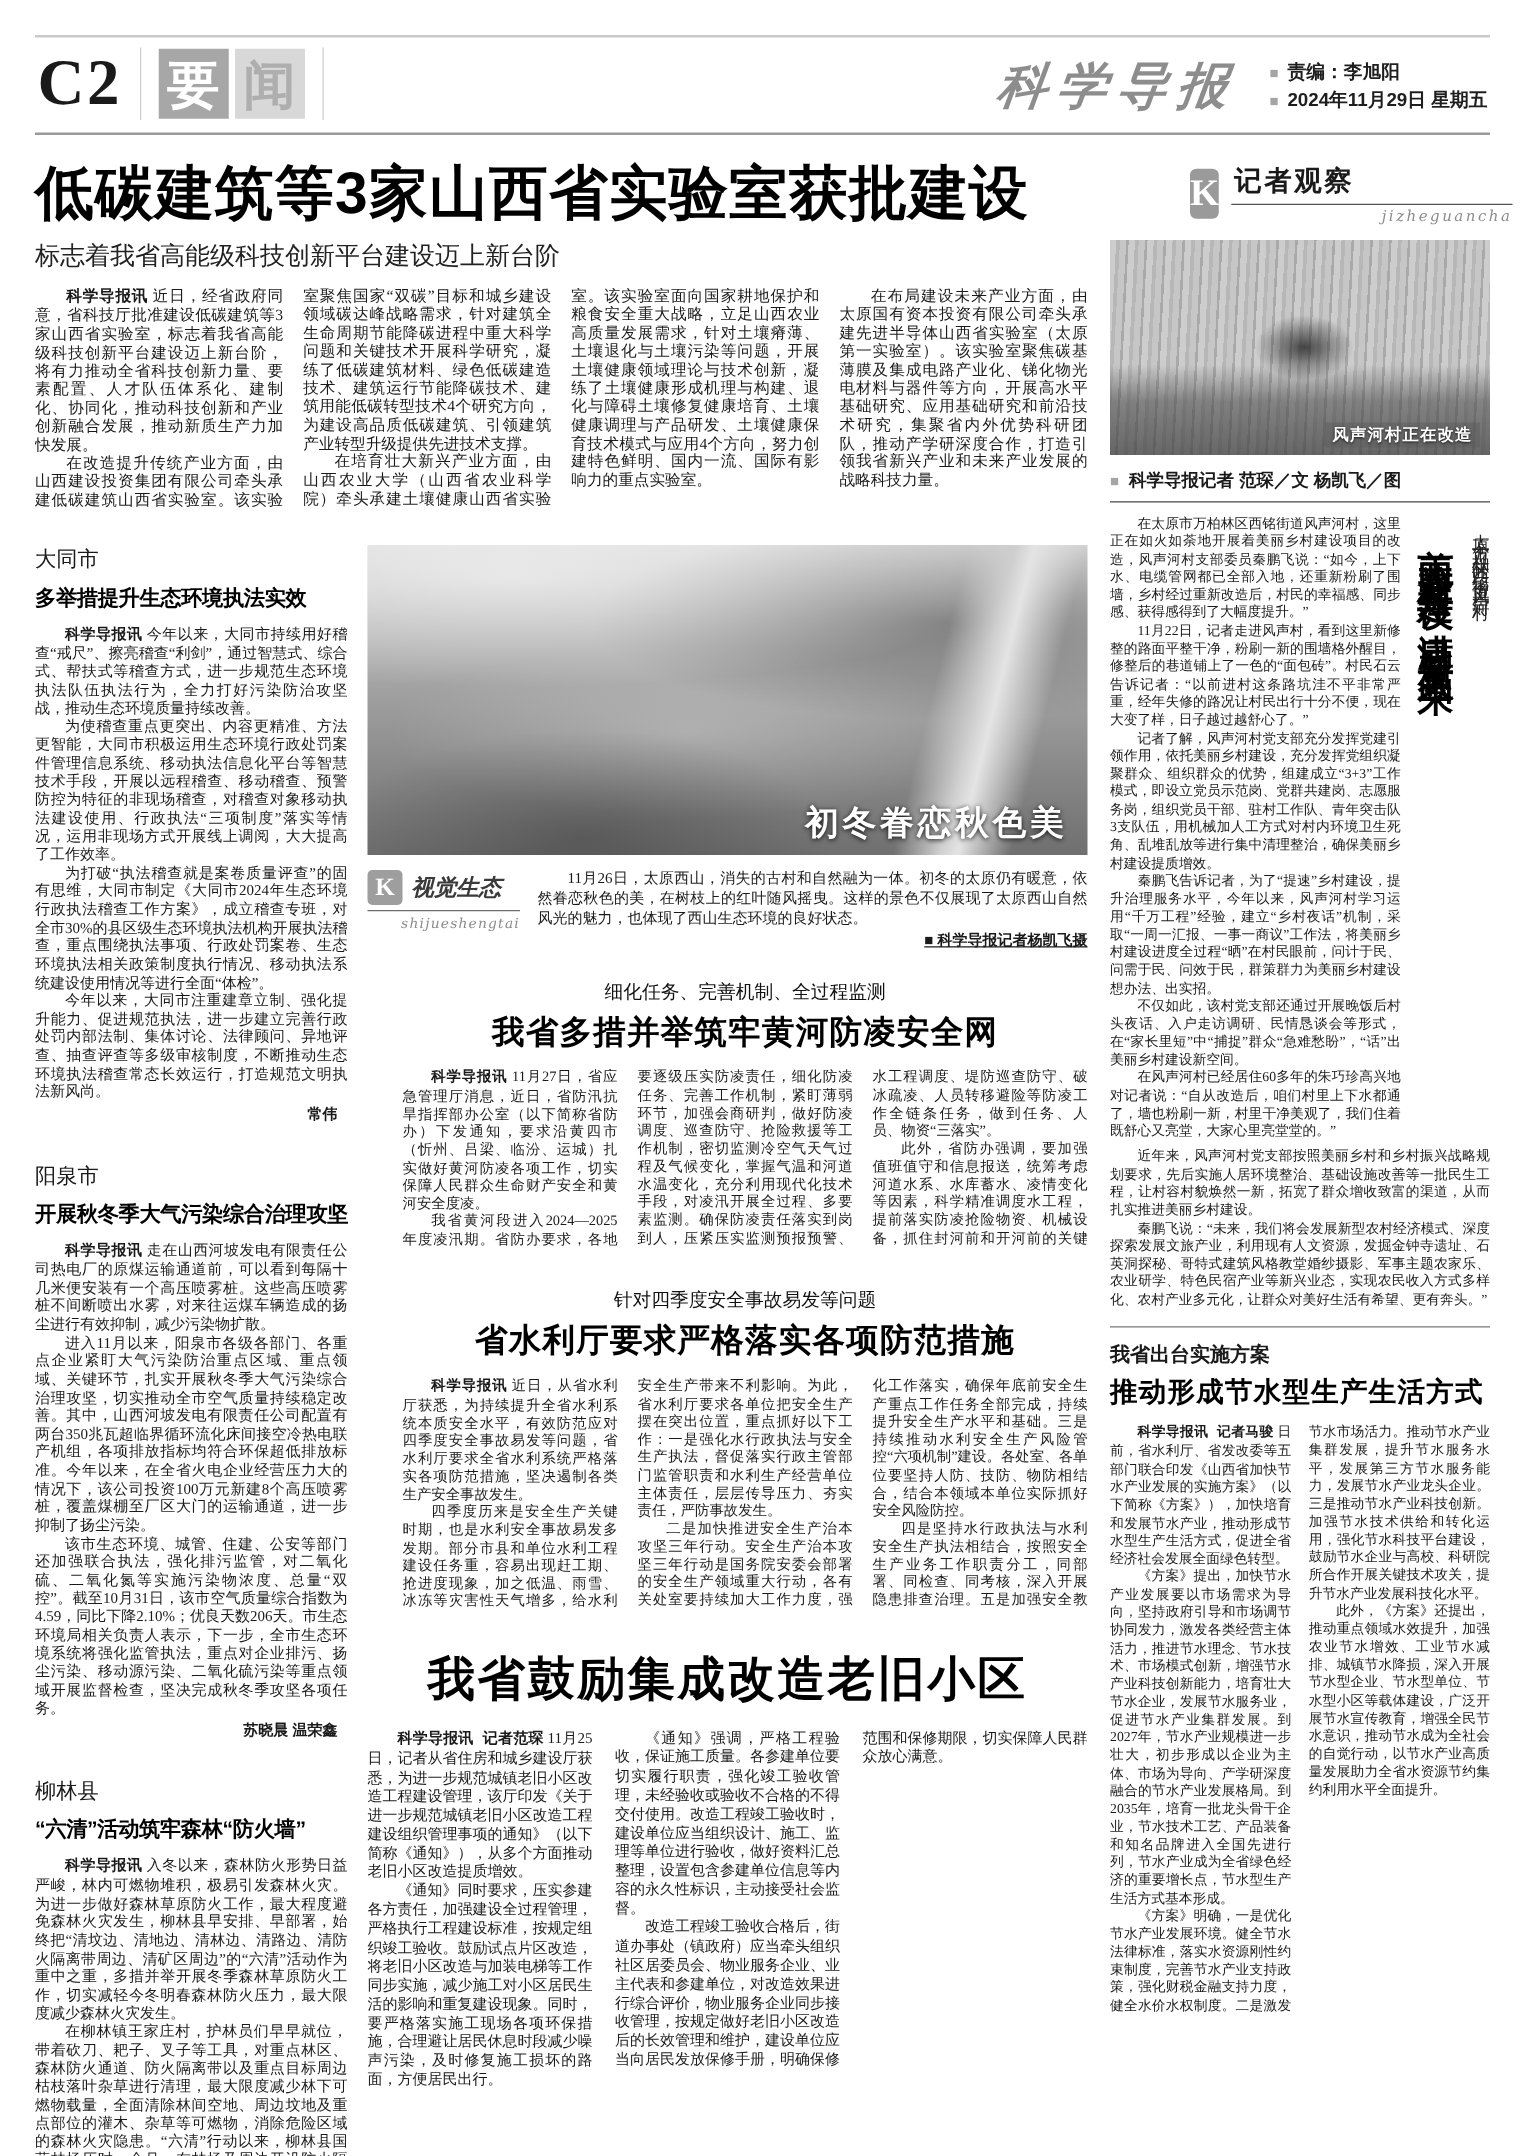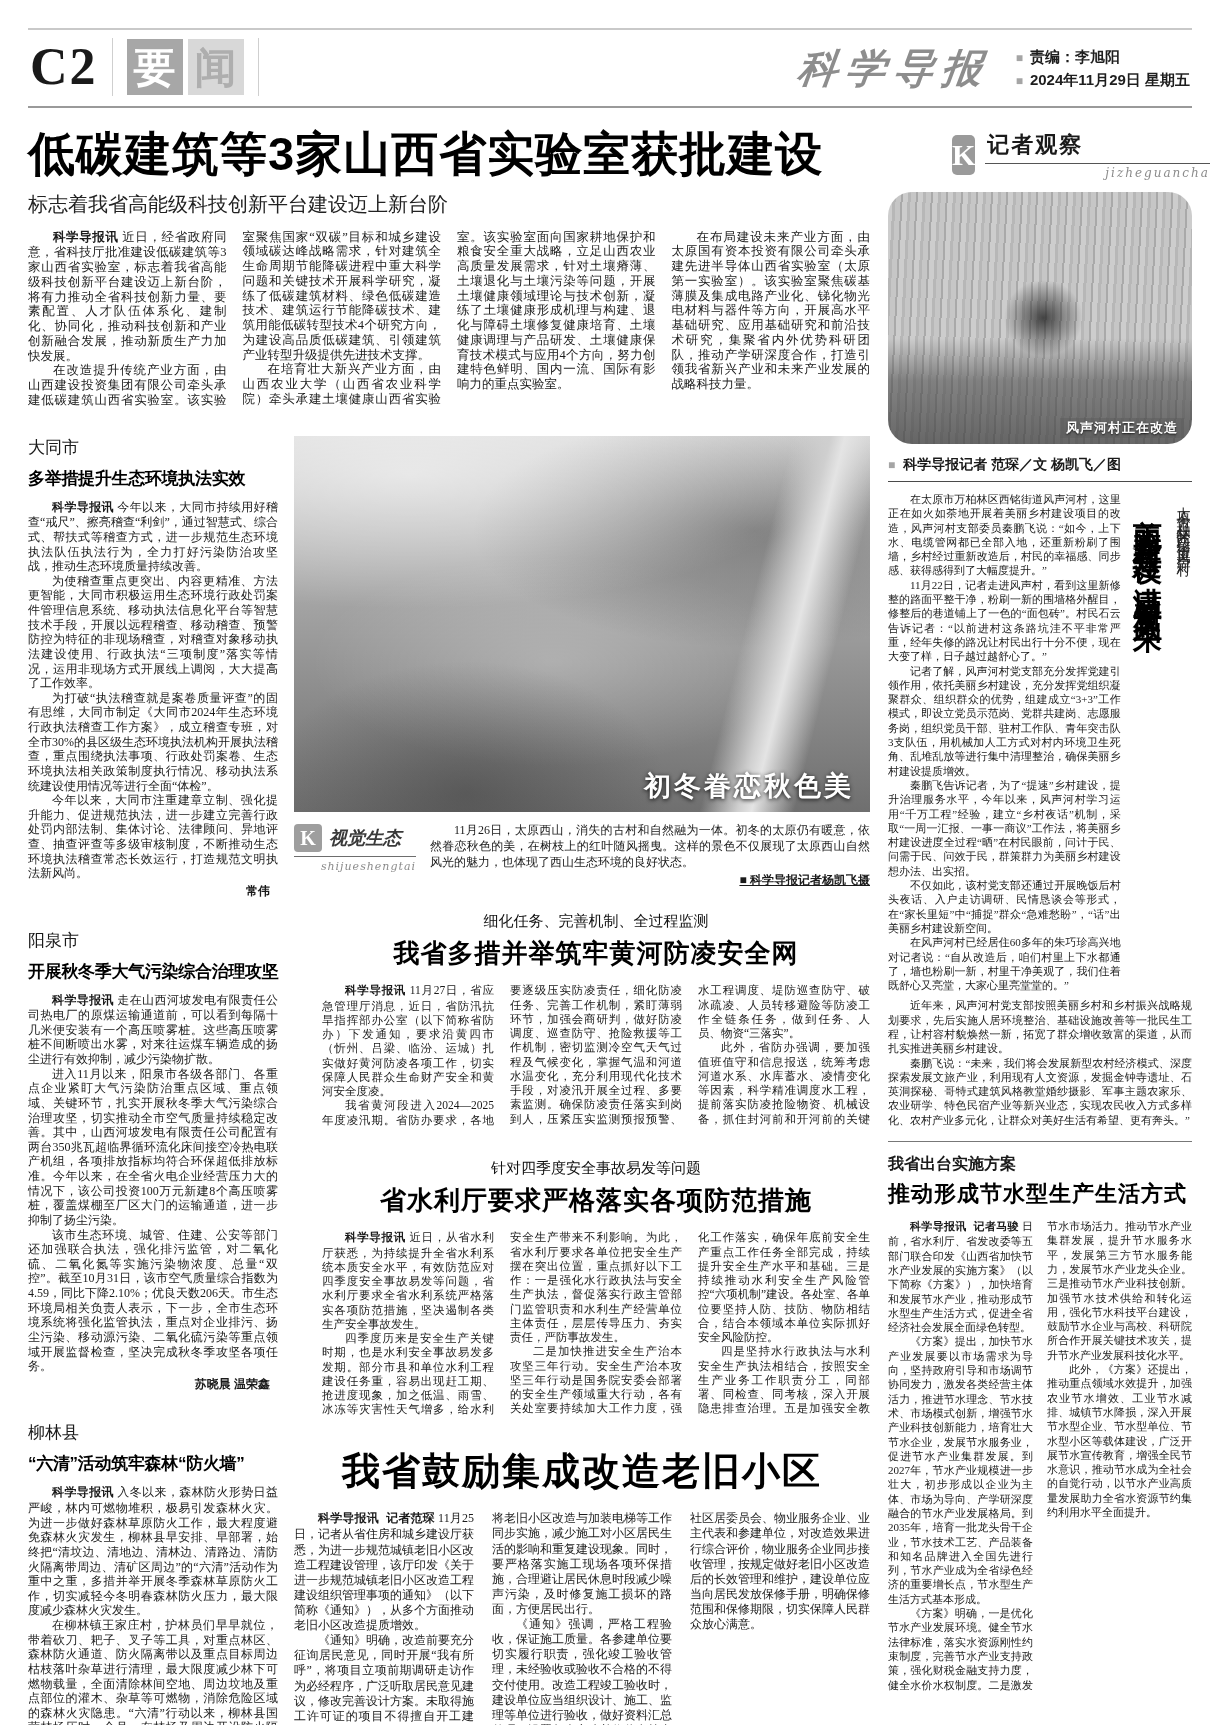--- a/index.html
+++ b/index.html
@@ -49,21 +49,21 @@
                 font-size:12.5px; line-height:1.18; text-align:justify; }
 
   
   .city { margin-bottom:30px; }
   .city .kicker { margin:0 0 8px; font-size:17px; font-weight:normal; }
   .city h2 { margin:0 0 10px; font-family:"Liberation Sans",sans-serif; font-weight:900;
              font-size:17px; letter-spacing:-0.3px; white-space:nowrap; color:#000; }
   .city .body { font-size:12px; line-height:1.22; text-align:justify; }
 
   
-  .photo-main { height:376px; position:relative; overflow:hidden;
+  .photo-main { height:248px; position:relative; overflow:hidden;
     background:
       radial-gradient(120% 60% at 20% 10%, rgba(255,255,255,.55), rgba(255,255,255,0) 60%),
       radial-gradient(70% 45% at 80% 25%, rgba(60,60,60,.45), rgba(60,60,60,0) 70%),
       radial-gradient(60% 40% at 45% 60%, rgba(255,255,255,.25), rgba(255,255,255,0) 70%),
       linear-gradient(180deg,#d9d9d9 0%,#bdbdbd 22%,#a3a3a3 45%,#8d8d8d 68%,#6f6f6f 100%);
   }
   .photo-main:before { content:""; position:absolute; right:6%; top:-10%; width:16%; height:130%;
       background:linear-gradient(90deg,rgba(230,230,230,0),#cfcfcf 40%,#e4e4e4 55%,rgba(230,230,230,0));
       transform:rotate(14deg); }
   .photo-main:after { content:""; position:absolute; left:-5%; bottom:-30%; width:70%; height:70%;
@@ -99,26 +99,25 @@
                           font-size:12px; line-height:1.26; text-align:justify; }
 
   
   .observer-head { display:flex; align-items:center; gap:10px; padding:8px 0 0 64px; }
   .obs-k { width:40px; height:40px; border-radius:5px; background:#9a9a9a; color:#fff; text-align:center;
            font-family:"Liberation Serif",serif; font-weight:900; font-size:30px; line-height:40px; }
   .obs-title-wrap { border-bottom:1.5px solid #555; padding:0 10px 3px 2px; }
   .obs-title { font-family:"Liberation Sans",sans-serif; font-weight:900; font-size:22px; letter-spacing:2px; }
   .obs-py { font-family:"DejaVu Serif",serif; font-style:italic; font-size:12px; color:#8b8b8b;
             letter-spacing:2px; padding:2px 0 0 120px; }
-  .observer-photo { height:252px; margin-top:12px; position:relative; overflow:hidden;
+  .observer-photo { height:172px; margin-top:12px; position:relative; overflow:hidden;
     background:
       linear-gradient(180deg, rgba(0,0,0,0) 58%, rgba(70,70,70,.55) 75%, rgba(60,60,60,.7) 100%),
       repeating-linear-gradient(93deg, #cdcdcd 0 5px, #b7b7b7 5px 8px, #c6c6c6 8px 13px, #a9a9a9 13px 15px),
       linear-gradient(180deg,#d2d2d2,#9b9b9b);
-    border-radius: 24px;
   }
   .observer-photo:before { content:""; position:absolute; left:38%; top:35%; width:26%; height:30%;
       background:radial-gradient(closest-side,rgba(35,35,35,.8),rgba(35,35,35,.25) 70%,rgba(35,35,35,0)); }
   .obs-cap { position:absolute; right:8px; bottom:6px; color:#fff; font-size:13px; font-weight:bold;
              font-family:"Liberation Sans",sans-serif; letter-spacing:1px;
              background:rgba(90,90,90,.45); padding:1px 6px; text-shadow:0 1px 2px rgba(0,0,0,.8); }
   .rail-byline { display:flex; align-items:center; gap:8px; padding:12px 0 7px;
                  border-bottom:1.5px solid #4a4a4a; margin-bottom:10px;
                  font-family:"Liberation Sans",sans-serif; font-weight:bold; font-size:14px; }
   .rail-byline .sq { color:#a5a5a5; font-size:12px; }
@@ -255,21 +254,20 @@
               <p class="g">二是加快推进安全生产治本攻坚三年行动。安全生产治本攻坚三年行动是国务院安委会部署的安全生产领域重大行动，各有关处室要持续加大工作力度，强化工作落实，确保年底前安全生产重点工作任务全部完成，持续提升安全生产水平和基础。三是持续推动水利安全生产风险管控“六项机制”建设。各处室、各单位要坚持人防、技防、物防相结合，结合本领域本单位实际抓好安全风险防控。</p>
               <p class="g">四是坚持水行政执法与水利安全生产执法相结合，按照安全生产业务工作职责分工，同部署、同检查、同考核，深入开展隐患排查治理。五是加强安全教育培训和警示教育，深入开展“安全生产月”等系列活动，普及安全知识，切实提高全行业安全防范意识和应急处置能力。</p>
 
             </div>
           </div>
 
           <div class="bottom-article">
             <h2>我省鼓励集成改造老旧小区</h2>
             <div class="body">
               <p class="g"><b class="lede">科学导报讯 记者范琛</b><span> 11月25日，记者从省住房和城乡建设厅获悉，为进一步规范城镇老旧小区改造工程建设管理，该厅印发《关于进一步规范城镇老旧小区改造工程建设组织管理事项的通知》（以下简称《通知》），从多个方面推动老旧小区改造提质增效。</span></p>
-              <p class="g">《通知》明确，改造前要充分征询居民意见，同时开展“我有所呼”，将项目立项前期调研走访作为必经程序，广泛听取居民意见建议，修改完善设计方案。未取得施工许可证的项目不得擅自开工建设。</p>
               <p class="g">《通知》同时要求，压实参建各方责任，加强建设全过程管理，严格执行工程建设标准，按规定组织竣工验收。鼓励试点片区改造，将老旧小区改造与加装电梯等工作同步实施，减少施工对小区居民生活的影响和重复建设现象。同时，要严格落实施工现场各项环保措施，合理避让居民休息时段减少噪声污染，及时修复施工损坏的路面，方便居民出行。</p>
               <p class="g">《通知》强调，严格工程验收，保证施工质量。各参建单位要切实履行职责，强化竣工验收管理，未经验收或验收不合格的不得交付使用。改造工程竣工验收时，建设单位应当组织设计、施工、监理等单位进行验收，做好资料汇总整理，设置包含参建单位信息等内容的永久性标识，主动接受社会监督。</p>
               <p class="g">改造工程竣工验收合格后，街道办事处（镇政府）应当牵头组织社区居委员会、物业服务企业、业主代表和参建单位，对改造效果进行综合评价，物业服务企业同步接收管理，按规定做好老旧小区改造后的长效管理和维护，建设单位应当向居民发放保修手册，明确保修范围和保修期限，切实保障人民群众放心满意。</p>
             </div>
           </div>
 
         </div>
       </div>
     </div>
 

